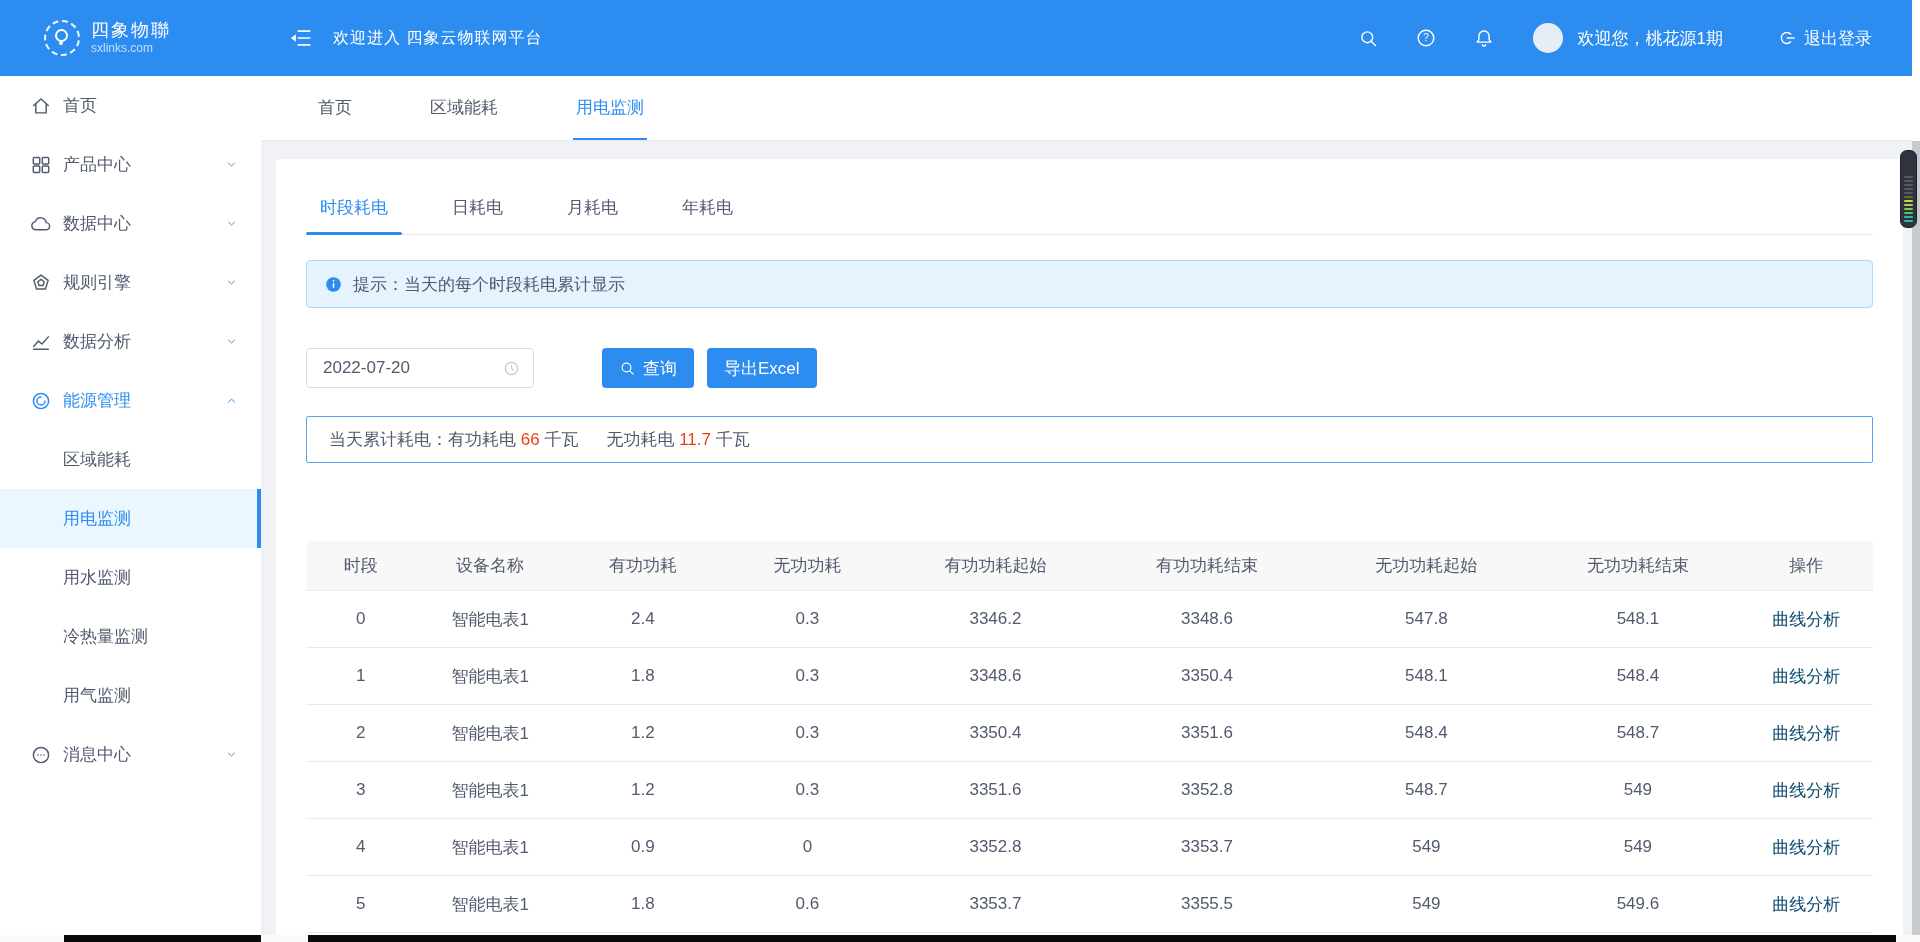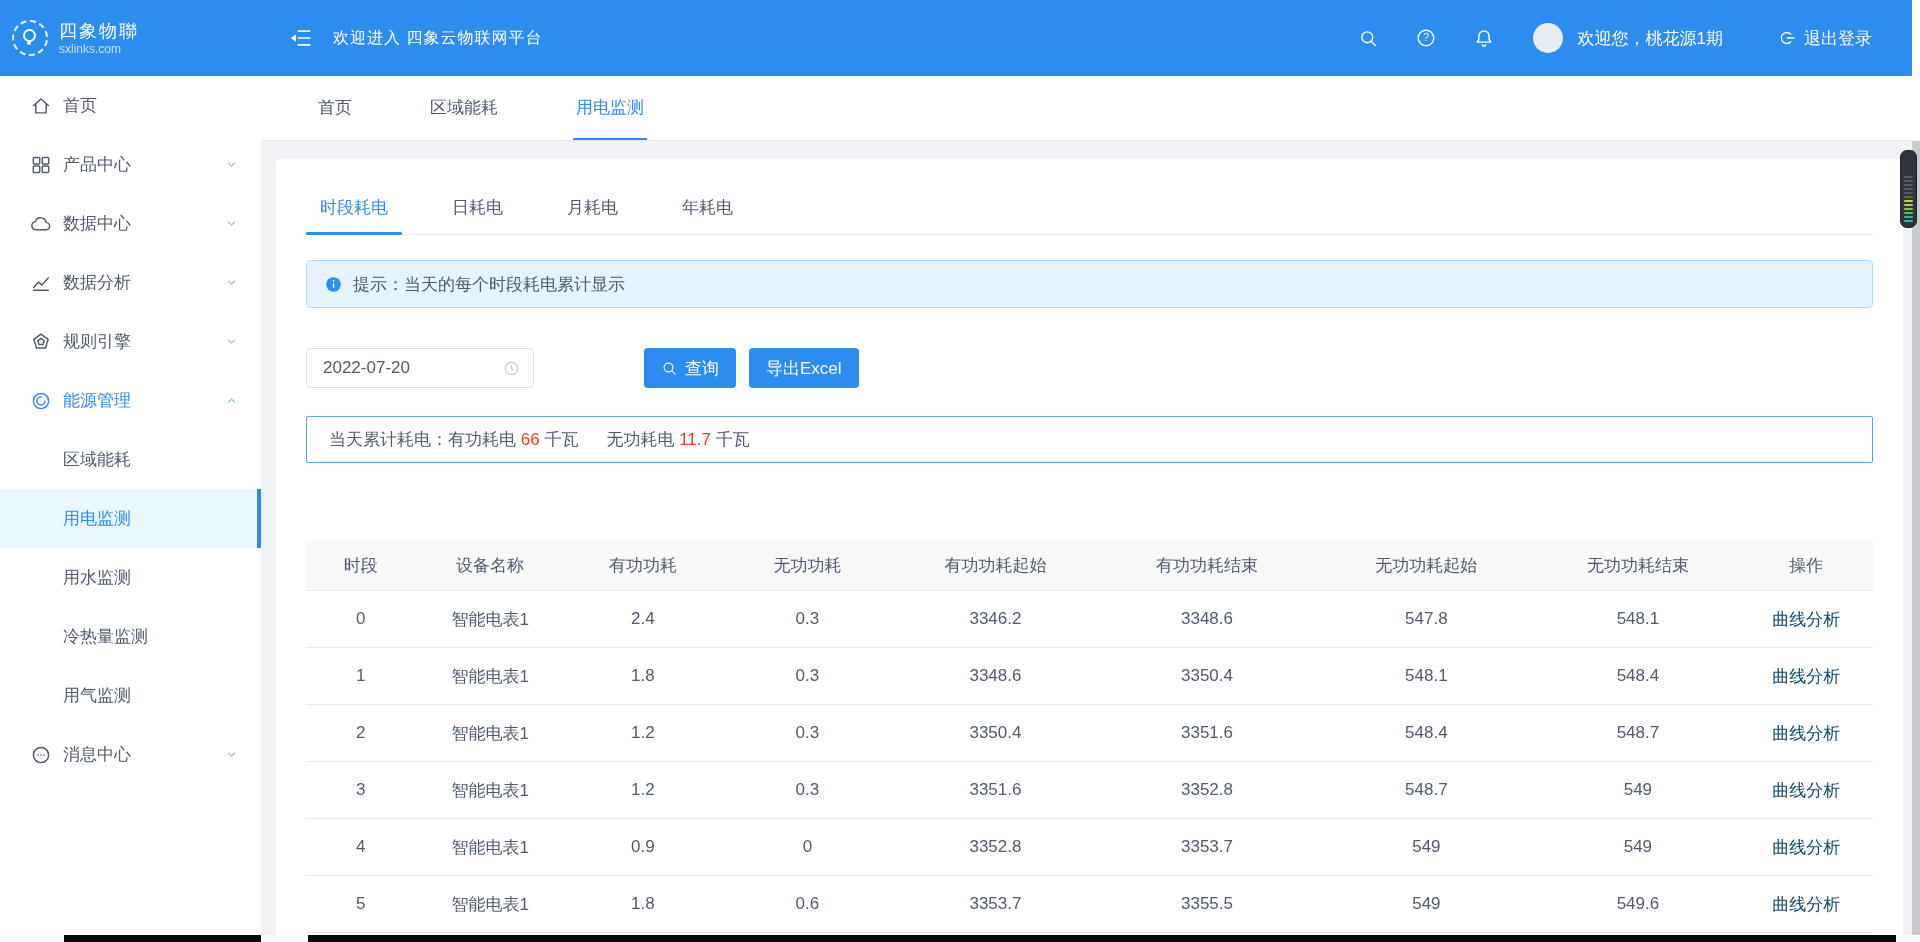--- a/index.html
+++ b/index.html
@@ -1,21 +1,21 @@
 <!DOCTYPE html>
 <html><head>
 <meta charset="utf-8">
 <style>
   *{margin:0;padding:0;box-sizing:border-box}
   html,body{width:1920px;height:942px;overflow:hidden;font-family:"Liberation Sans","DejaVu Sans",sans-serif;color:#515a6e;background:#fff}
   .page{position:relative;width:1920px;height:942px;overflow:hidden;display:flex;flex-direction:column}
 
   
   .header{flex:0 0 76px;background:#2d8cf0;display:flex;align-items:center;color:#fff;padding-right:48px}
-  .logo-area{width:261px;flex:0 0 261px;display:flex;align-items:center;padding-left:12px;gap:11px}
+  .logo-area{width:261px;flex:0 0 261px;display:flex;align-items:flex-start;padding-left:44px;gap:11px}
   .logo-mark{width:36px;height:36px;border:2px dashed rgba(255,255,255,.92);border-radius:50%;position:relative;flex:0 0 36px}
   .logo-mark .ring{position:absolute;left:9px;top:7px;width:13px;height:13px;border:2px solid #fff;border-radius:50%}
   .logo-mark .dot{position:absolute;left:13px;top:19px;width:4px;height:4px;background:#fff;border-radius:50%}
   .logo-name{font-size:18px;letter-spacing:2px;line-height:21px}
   .logo-domain{font-size:12px;color:rgba(255,255,255,.72);line-height:14px}
   .fold{margin-left:26px;display:flex;cursor:pointer}
   .head-title{font-size:16px;margin-left:20px;letter-spacing:1px}
   .head-spacer{flex:1}
   .head-icons{display:flex;align-items:center;gap:36px}
   .hicon{display:flex;cursor:pointer}
@@ -47,21 +47,21 @@
   .etab{padding:0 14px 15px;margin-right:36px;font-size:17px;position:relative;color:#515a6e;cursor:pointer}
   .etab.active{color:#2d8cf0}
   .etab.active::after{content:'';position:absolute;left:0;right:0;bottom:-1px;height:3px;background:#2d8cf0;border-radius:2px}
 
   .alert{margin-top:25px;height:48px;background:#e4f3fd;border:1px solid #abdcff;border-radius:4px;display:flex;align-items:center;padding:0 17px;font-size:17px;color:#515a6e;gap:10px}
 
   .filter{margin-top:40px;display:flex;align-items:center}
   .date-input{width:228px;height:40px;border:1px solid #dcdee2;border-radius:4px;display:flex;align-items:center;padding:0 12px 0 16px;font-size:17px;color:#515a6e;background:#fff;cursor:pointer}
   .date-input .val{flex:1}
   .btn{height:40px;background:#2d8cf0;color:#fff;border:none;border-radius:4px;font-size:17px;display:inline-flex;align-items:center;justify-content:center;gap:7px;font-family:inherit;cursor:pointer;padding:0 17px}
-  .btn.query{margin-left:110px}
+  .btn.query{margin-left:68px}
   .btn.export{margin-left:13px}
 
   .summary{margin-top:28px;height:47px;border:1px solid #57a3f3;border-radius:2px;display:flex;align-items:center;padding:0 22px;font-size:17px;color:#515a6e;background:#fff}
   .summary .red{color:#ed4014}
   .summary .sep{display:inline-block;width:28px}
   .summary span{white-space:pre}
 
   .etable{margin-top:78px;width:100%}
   .trow{display:flex;align-items:center;height:57px;border-bottom:1px solid #e8eaec;font-size:17px}
   .trow.head{height:50px;background:#f8f8f9;font-weight:500;color:#515a6e}
@@ -174,39 +174,39 @@
             <span>数据中心</span>
             <span class="chev">
               <svg width="15" height="15" viewBox="0 0 24 24" fill="none" stroke="currentColor" stroke-width="1.6" stroke-linecap="round" stroke-linejoin="round">
                 <path d="M7.2 9.8 L12 14.4 L16.8 9.8"></path>
               </svg>
             </span>
           </div>
           <div class="side-item">
             <span class="s-icon">
               <svg width="22" height="22" viewBox="0 0 24 24" fill="none" stroke="currentColor" stroke-width="1.6" stroke-linecap="round" stroke-linejoin="round">
+                <path d="M12 3.4 L19.8 9.1 L16.9 18.6 L7.1 18.6 L4.2 9.1 Z"></path>
+                <path d="M12 8 L15.5 10.6 L14.2 14.8 L9.8 14.8 L8.5 10.6 Z"></path>
+              </svg>
+            </span>
+            <span>规则引擎</span>
+            <span class="chev">
+              <svg width="15" height="15" viewBox="0 0 24 24" fill="none" stroke="currentColor" stroke-width="1.6" stroke-linecap="round" stroke-linejoin="round">
+                <path d="M7.2 9.8 L12 14.4 L16.8 9.8"></path>
+              </svg>
+            </span>
+          </div>
+          <div class="side-item">
+            <span class="s-icon">
+              <svg width="22" height="22" viewBox="0 0 24 24" fill="none" stroke="currentColor" stroke-width="1.6" stroke-linecap="round" stroke-linejoin="round">
                 <path d="M4 16.8 L9.2 11 L13 14.2 L20 6.4"></path>
                 <path d="M4 20 H20"></path>
               </svg>
             </span>
             <span>数据分析</span>
-            <span class="chev">
-              <svg width="15" height="15" viewBox="0 0 24 24" fill="none" stroke="currentColor" stroke-width="1.6" stroke-linecap="round" stroke-linejoin="round">
-                <path d="M7.2 9.8 L12 14.4 L16.8 9.8"></path>
-              </svg>
-            </span>
-          </div>
-          <div class="side-item">
-            <span class="s-icon">
-              <svg width="22" height="22" viewBox="0 0 24 24" fill="none" stroke="currentColor" stroke-width="1.6" stroke-linecap="round" stroke-linejoin="round">
-                <path d="M12 3.4 L19.8 9.1 L16.9 18.6 L7.1 18.6 L4.2 9.1 Z"></path>
-                <path d="M12 8 L15.5 10.6 L14.2 14.8 L9.8 14.8 L8.5 10.6 Z"></path>
-              </svg>
-            </span>
-            <span>规则引擎</span>
             <span class="chev">
               <svg width="15" height="15" viewBox="0 0 24 24" fill="none" stroke="currentColor" stroke-width="1.6" stroke-linecap="round" stroke-linejoin="round">
                 <path d="M7.2 9.8 L12 14.4 L16.8 9.8"></path>
               </svg>
             </span>
           </div>
           <div class="side-item active">
             <span class="s-icon">
               <svg width="22" height="22" viewBox="0 0 24 24" fill="none" stroke="currentColor" stroke-width="1.6" stroke-linecap="round" stroke-linejoin="round">
                 <circle cx="12" cy="12" r="8.3"></circle>

